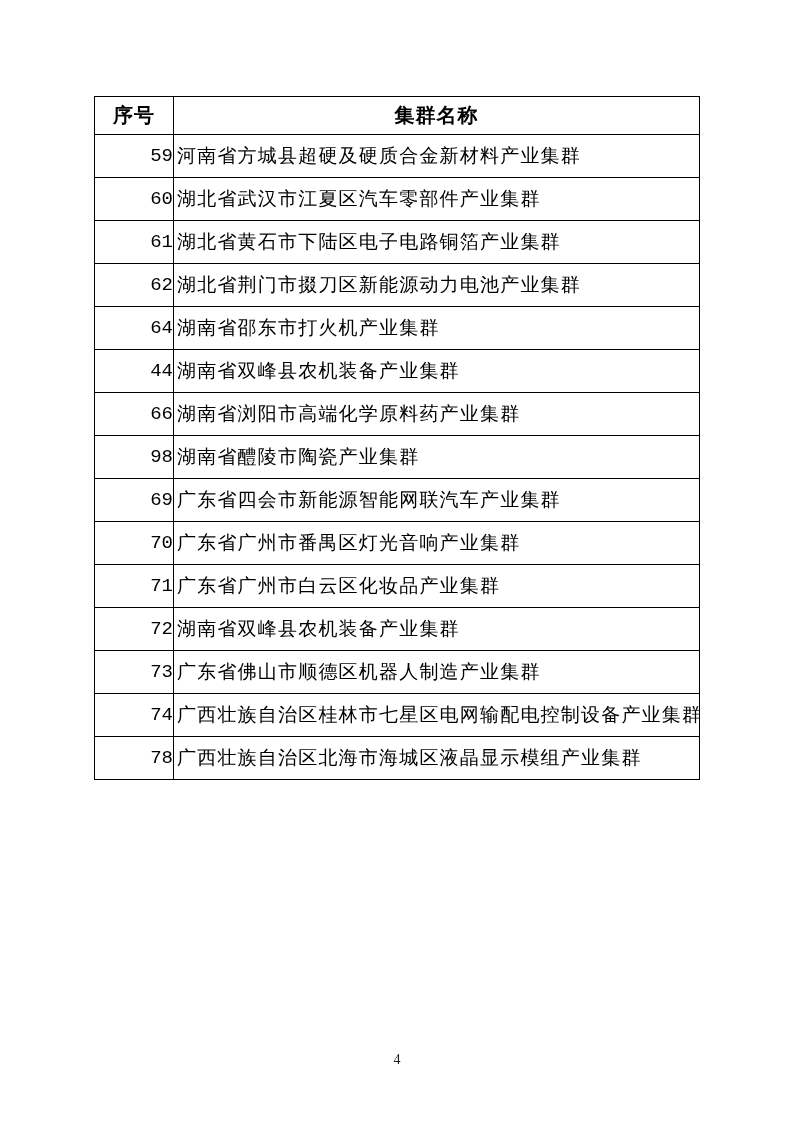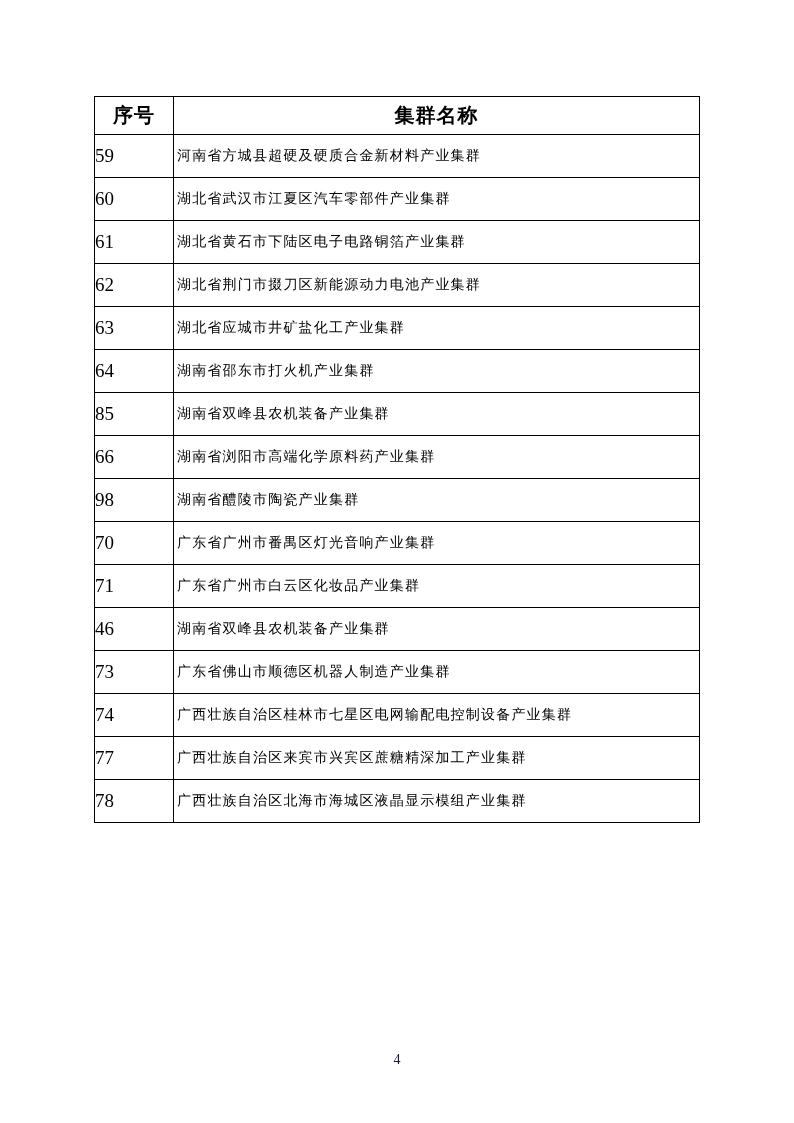--- a/index.html
+++ b/index.html
@@ -41,28 +41,29 @@
     height: 37px;
     font-size: 20px;
     font-weight: bold;
     text-align: center;
     letter-spacing: 1px;
     padding: 0;
   }
   td.col-no {
     width: 76px;
     height: 42px;
-    text-align: left;
+    text-align: right;
     font-size: 19px;
     padding: 0;
+    font-family: Liberation Mono, monospace;
   }
   td.col-name {
     height: 42px;
     text-align: left;
-    font-size: 14px;
+    font-size: 19px;
     letter-spacing: 1.2px;
     padding: 0 0 0 3px;
   }
   .page-number {
     position: absolute;
     left: 0;
     right: 0;
     top: 1052px;
     text-align: center;
     font-size: 14px;
@@ -98,62 +99,58 @@
           </tr>
           <tr>
             <td class="col-no">61</td>
             <td class="col-name">湖北省黄石市下陆区电子电路铜箔产业集群</td>
           </tr>
           <tr>
             <td class="col-no">62</td>
             <td class="col-name">湖北省荆门市掇刀区新能源动力电池产业集群</td>
           </tr>
           <tr>
-            <td class="col-no">63</td>
-            <td class="col-name">湖北省应城市井矿盐化工产业集群</td>
-          </tr>
-          <tr>
             <td class="col-no">64</td>
             <td class="col-name">湖南省邵东市打火机产业集群</td>
           </tr>
           <tr>
-            <td class="col-no">85</td>
+            <td class="col-no">44</td>
             <td class="col-name">湖南省双峰县农机装备产业集群</td>
           </tr>
           <tr>
             <td class="col-no">66</td>
             <td class="col-name">湖南省浏阳市高端化学原料药产业集群</td>
           </tr>
           <tr>
             <td class="col-no">98</td>
             <td class="col-name">湖南省醴陵市陶瓷产业集群</td>
           </tr>
           <tr>
+            <td class="col-no">69</td>
+            <td class="col-name">广东省四会市新能源智能网联汽车产业集群</td>
+          </tr>
+          <tr>
             <td class="col-no">70</td>
             <td class="col-name">广东省广州市番禺区灯光音响产业集群</td>
           </tr>
           <tr>
             <td class="col-no">71</td>
             <td class="col-name">广东省广州市白云区化妆品产业集群</td>
           </tr>
           <tr>
-            <td class="col-no">46</td>
+            <td class="col-no">72</td>
             <td class="col-name">湖南省双峰县农机装备产业集群</td>
           </tr>
           <tr>
             <td class="col-no">73</td>
             <td class="col-name">广东省佛山市顺德区机器人制造产业集群</td>
           </tr>
           <tr>
             <td class="col-no">74</td>
             <td class="col-name">广西壮族自治区桂林市七星区电网输配电控制设备产业集群</td>
-          </tr>
-          <tr>
-            <td class="col-no">77</td>
-            <td class="col-name">广西壮族自治区来宾市兴宾区蔗糖精深加工产业集群</td>
           </tr>
           <tr>
             <td class="col-no">78</td>
             <td class="col-name">广西壮族自治区北海市海城区液晶显示模组产业集群</td>
           </tr>
         </tbody>
     </table>
   </div>
 
   <div class="page-number">4</div>

